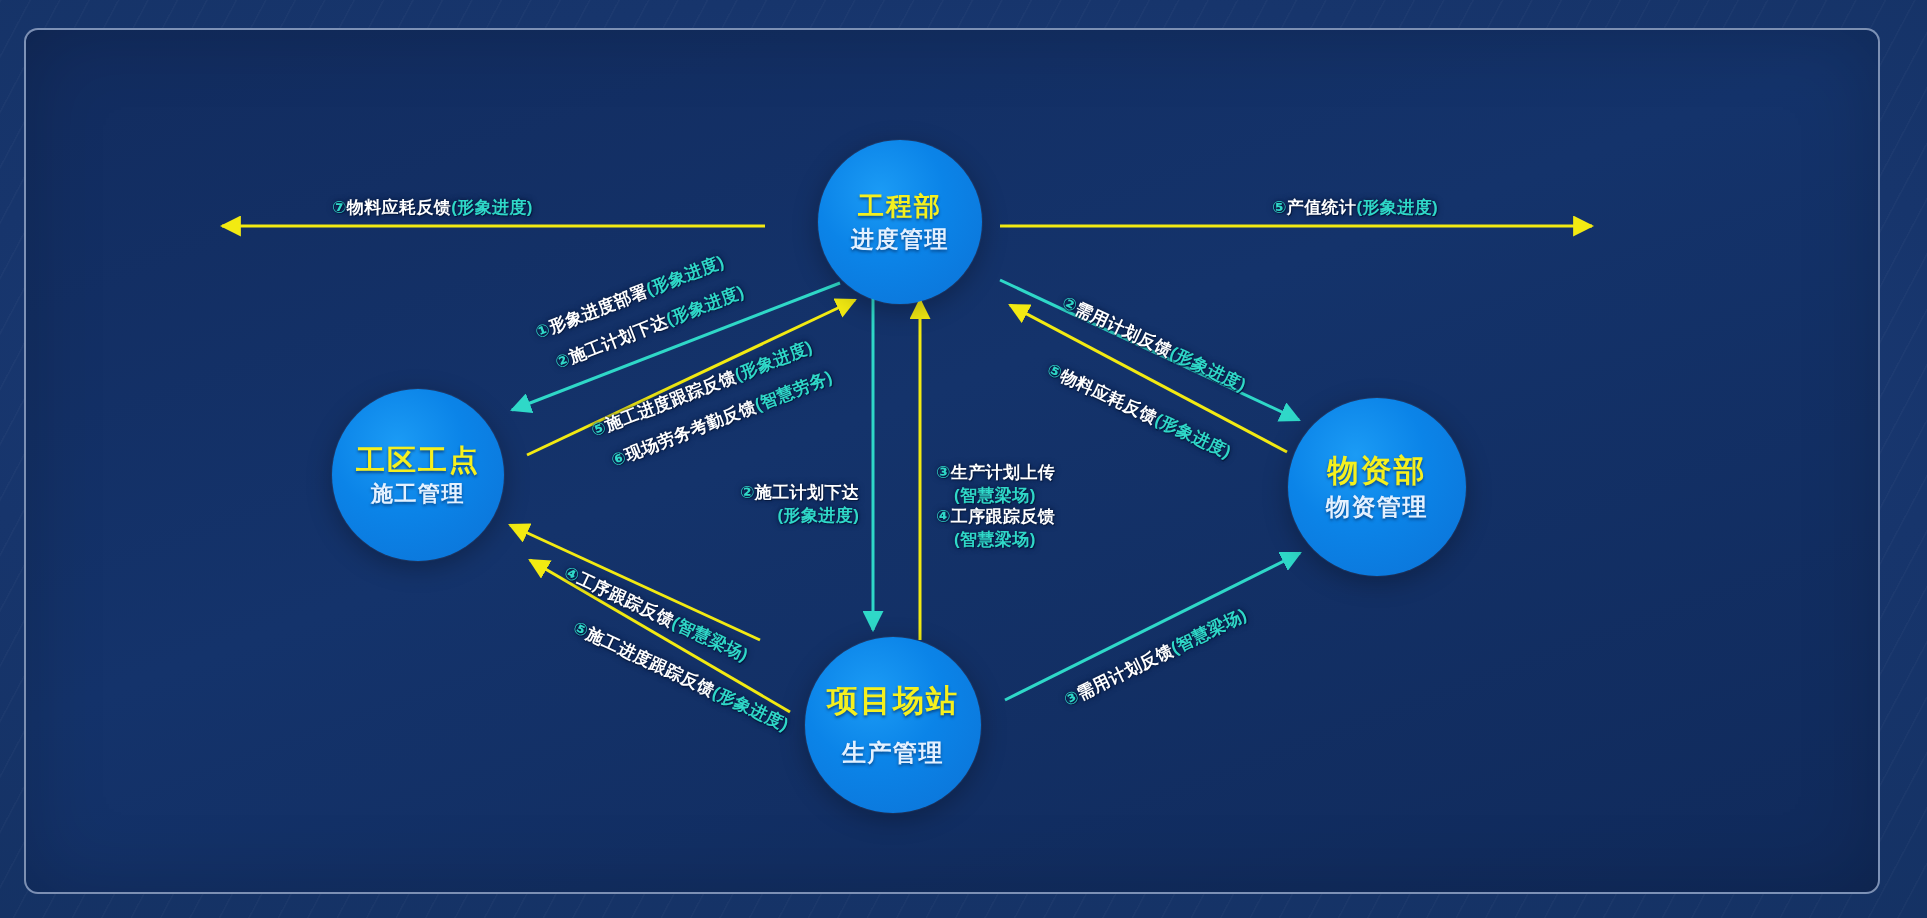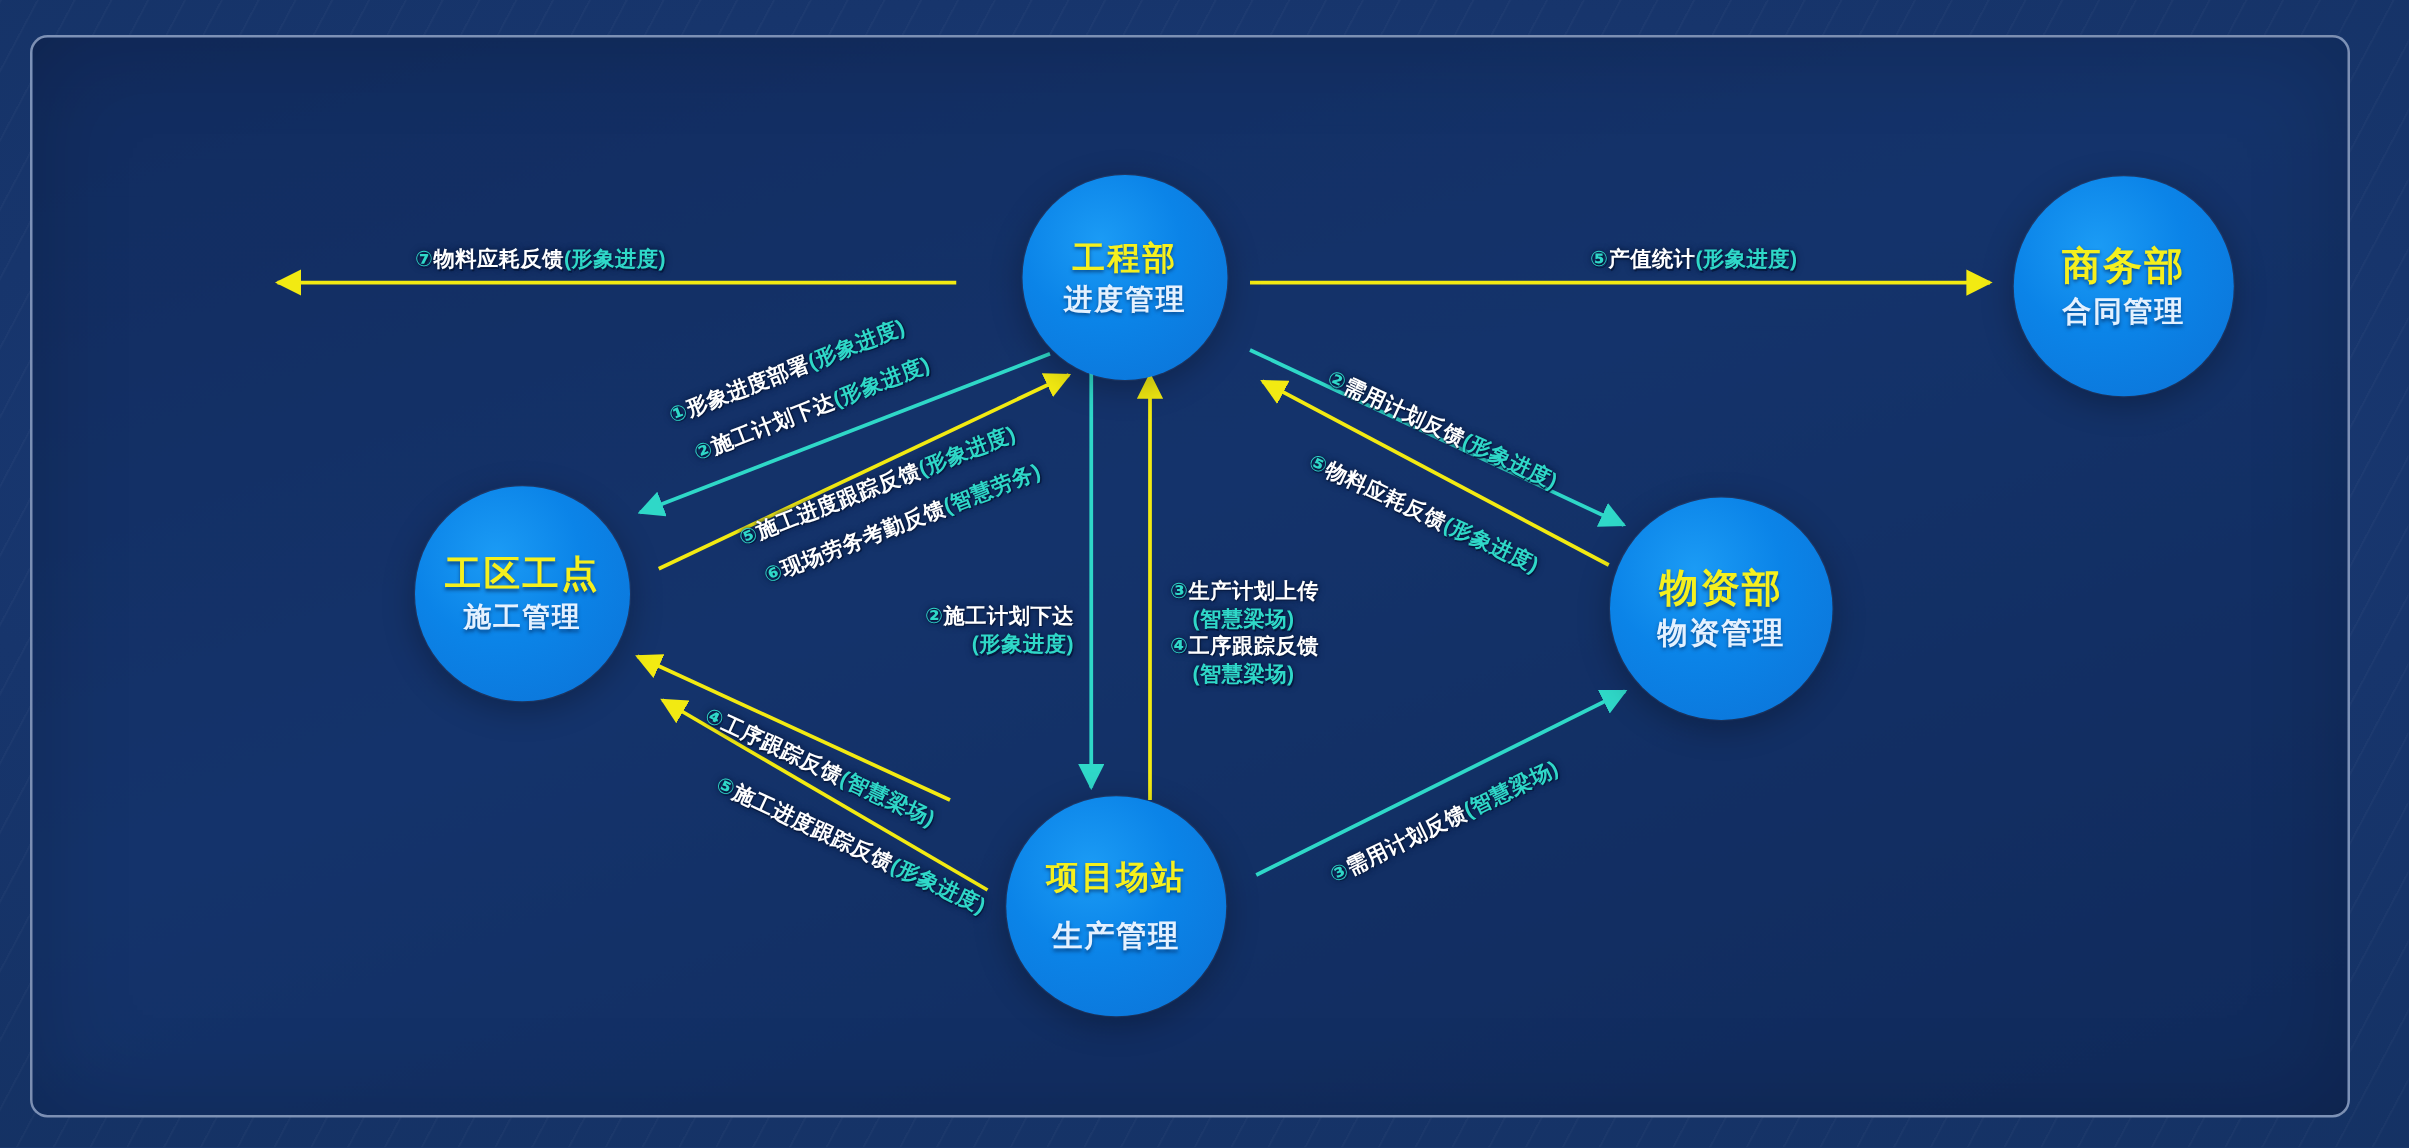--- a/index.html
+++ b/index.html
@@ -87,37 +87,33 @@
     <line x1="790" y1="712" x2="530" y2="560" stroke="#f2ea12" stroke-width="3" marker-end="url(#ahY)"></line>
 
     <line x1="1005" y1="700" x2="1300" y2="553" stroke="#2fd8c8" stroke-width="3" marker-end="url(#ahC)"></line>
   </svg>
 
   <div class="node" style="left:818px;top:140px;width:164px;height:164px;">
     <div class="t1" style="font-size:26px;">工程部</div>
     <div class="t2" style="font-size:23px;margin-top:4px;">进度管理</div>
   </div>
 
-  <div class="node" style="left:1611px;top:141px;width:176px;height:176px;">
-    <div class="t1" style="font-size:31px;">商务部</div>
-    <div class="t2" style="font-size:23px;margin-top:4px;">合同管理</div>
-  </div>
 
   <div class="node" style="left:1288px;top:398px;width:178px;height:178px;">
     <div class="t1" style="font-size:31px;">物资部</div>
     <div class="t2" style="font-size:24px;margin-top:4px;">物资管理</div>
   </div>
 
   <div class="node" style="left:332px;top:389px;width:172px;height:172px;">
     <div class="t1" style="font-size:29px;">工区工点</div>
     <div class="t2" style="font-size:22px;margin-top:4px;">施工管理</div>
   </div>
 
   <div class="node" style="left:805px;top:637px;width:176px;height:176px;">
-    <div class="t1" style="font-size:26px;">项目场站</div>
+    <div class="t1" style="font-size:31px;">项目场站</div>
     <div class="t2" style="font-size:24px;margin-top:20px;">生产管理</div>
   </div>
 
   <div class="lbl" style="left:332px;top:196px;font-size:17px;">
     <span class="num">⑦</span><span>物料应耗反馈</span><span class="sys">(形象进度)</span>
   </div>
 
   <div class="lbl" style="left:1272px;top:196px;font-size:17px;">
     <span class="num">⑤</span><span>产值统计</span><span class="sys">(形象进度)</span>
   </div>

